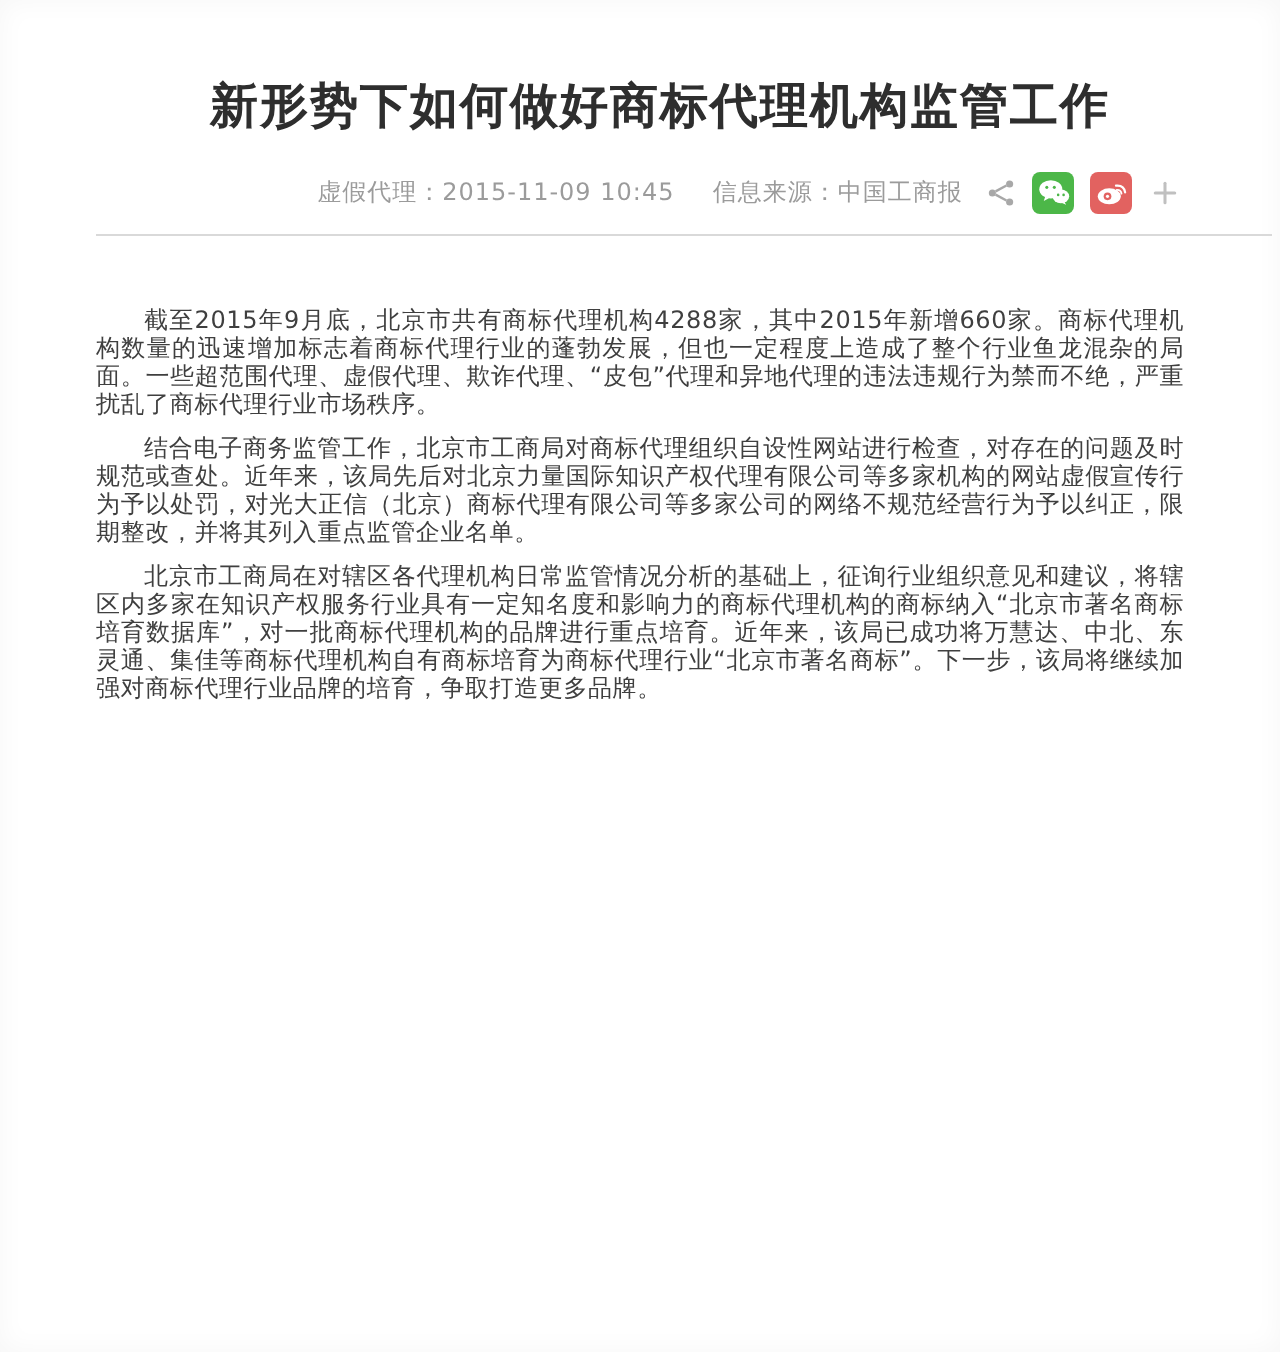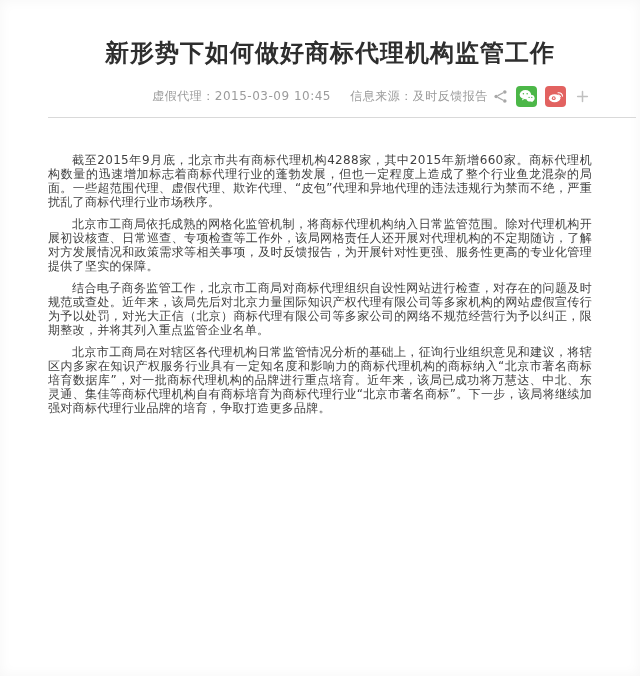--- a/index.html
+++ b/index.html
@@ -78,21 +78,21 @@
 </style>
 </head>
 <body>
 
 <div class="page">
 
   <h1 class="title">新形势下如何做好商标代理机构监管工作</h1>
 
   <div class="meta-row">
     <div class="meta">
-      <span>虚假代理：</span><span>2015-03-09 10:45</span><span class="src">信息来源：</span><span>及时反馈报告</span>
+      <span>虚假代理：</span><span>2015-11-09 10:45</span><span class="src">信息来源：</span><span>中国工商报</span>
     </div>
 
     <div class="share-bar">
       <span class="share-plain">
         <svg width="15" height="15" viewBox="0 0 16 16">
           <g fill="#a8a8a8" stroke="#a8a8a8">
             <circle cx="12.6" cy="3.2" r="1.9" stroke="none"></circle>
             <circle cx="3.4" cy="8" r="1.9" stroke="none"></circle>
             <circle cx="12.6" cy="12.8" r="1.9" stroke="none"></circle>
             <line x1="5.1" y1="7.1" x2="10.9" y2="4" stroke-width="1.3"></line>
@@ -132,18 +132,17 @@
           </g>
         </svg>
       </span>
     </div>
   </div>
 
   <div class="divider"></div>
 
   <div class="content">
     <p>截至2015年9月底，北京市共有商标代理机构4288家，其中2015年新增660家。商标代理机构数量的迅速增加标志着商标代理行业的蓬勃发展，但也一定程度上造成了整个行业鱼龙混杂的局面。一些超范围代理、虚假代理、欺诈代理、“皮包”代理和异地代理的违法违规行为禁而不绝，严重扰乱了商标代理行业市场秩序。</p>
-    <p>北京市工商局依托成熟的网格化监管机制，将商标代理机构纳入日常监管范围。除对代理机构开展初设核查、日常巡查、专项检查等工作外，该局网格责任人还开展对代理机构的不定期随访，了解对方发展情况和政策需求等相关事项，及时反馈报告，为开展针对性更强、服务性更高的专业化管理提供了坚实的保障。</p>
     <p>结合电子商务监管工作，北京市工商局对商标代理组织自设性网站进行检查，对存在的问题及时规范或查处。近年来，该局先后对北京力量国际知识产权代理有限公司等多家机构的网站虚假宣传行为予以处罚，对光大正信（北京）商标代理有限公司等多家公司的网络不规范经营行为予以纠正，限期整改，并将其列入重点监管企业名单。</p>
     <p>北京市工商局在对辖区各代理机构日常监管情况分析的基础上，征询行业组织意见和建议，将辖区内多家在知识产权服务行业具有一定知名度和影响力的商标代理机构的商标纳入“北京市著名商标培育数据库”，对一批商标代理机构的品牌进行重点培育。近年来，该局已成功将万慧达、中北、东灵通、集佳等商标代理机构自有商标培育为商标代理行业“北京市著名商标”。下一步，该局将继续加强对商标代理行业品牌的培育，争取打造更多品牌。</p>
   </div>
 
 </div>
 
 </body></html>

